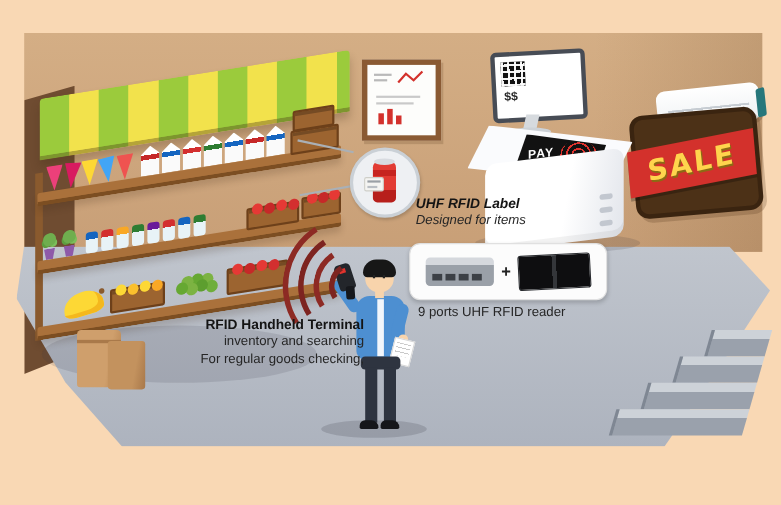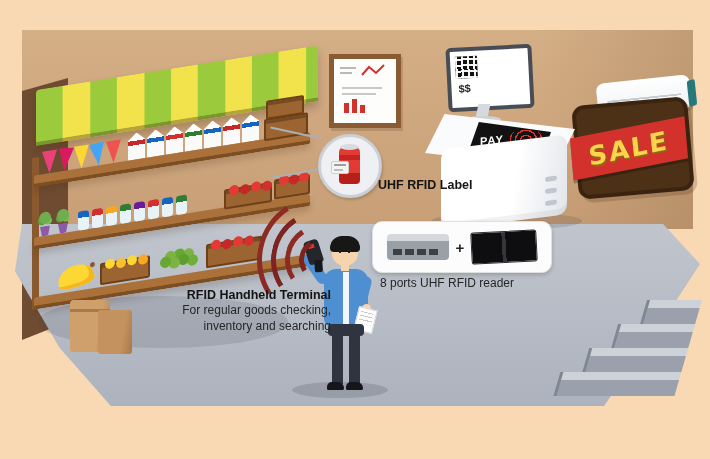--- a/index.html
+++ b/index.html
@@ -176,21 +176,21 @@
         background:#eef0f3;border:3px solid #cad0d6;box-shadow:1px 2px 3px rgba(0,0,0,.18);}
   .can{position:absolute;left:18px;top:10px;width:21px;height:37px;border-radius:5px 5px 4px 4px;
         background:linear-gradient(180deg,#e23b33 0 8px,#c62420 8px 13px,#e23b33 13px 26px,#b71f1b 26px);}
   .can::before{content:"";position:absolute;left:1px;top:-3px;width:19px;height:6px;
         background:#d8dbe0;border-radius:50%;}
   .rfid-chip{position:absolute;left:10px;top:24px;width:16px;height:11px;background:#f4f4f2;
         border:1px solid #cfcfc9;border-radius:2px;}
   .rfid-chip::before{content:"";position:absolute;left:2px;top:2px;right:2px;height:2px;background:#9aa0a6;}
   .rfid-chip::after{content:"";position:absolute;left:2px;bottom:2px;right:5px;height:2px;background:#b9bec4;}
 
-  .uhf-text{position:absolute;left:378px;top:177px;width:160px;line-height:1.3;}
+  .uhf-text{position:absolute;left:378px;top:177px;width:160px;line-height:1.3;font-style:italic;}
   .t-bold{font-weight:bold;font-size:12.5px;color:#141414;}
   .t-reg{font-size:12px;color:#262626;}
 
   .payment-figure{position:absolute;left:372px;top:221px;width:178px;height:50px;background:#fcfcfc;
         border:1px solid #e0e0e0;border-radius:10px;box-shadow:0 2px 4px rgba(0,0,0,.18);
         display:flex;align-items:center;justify-content:center;gap:7px;}
   .reader{width:62px;height:26px;border-radius:4px;position:relative;
         background:linear-gradient(180deg,#d5d8dd 0 7px,#9aa0a8 7px);}
   .reader::after{content:"";position:absolute;left:6px;bottom:5px;width:9px;height:6px;background:#3c4046;
         box-shadow:12px 0 0 #3c4046,24px 0 0 #3c4046,36px 0 0 #3c4046;}
@@ -331,30 +331,31 @@
   <span class="arc a4"></span>
 
   <span class="conn cl1"></span>
   <span class="conn cl2"></span>
   <div class="can-callout">
     <span class="can"></span>
     <span class="rfid-chip"></span>
   </div>
   <div class="uhf-text">
     <div class="t-bold">UHF RFID Label</div>
+    <div class="t-reg">Designed for items</div>
   </div>
 
   <div class="payment-figure">
     <span class="reader"></span>
     <span class="plus">+</span>
     <span class="antenna"></span>
   </div>
   <div class="payment-text">
-    <div class="t-reg">8 ports UHF RFID reader</div>
+    <div class="t-reg">9 ports UHF RFID reader</div>
   </div>
 
   <div class="handheld-text">
     <div class="t-bold">RFID Handheld Terminal</div>
+    <div class="t-reg">inventory and searching</div>
     <div class="t-reg">For regular goods checking,</div>
-    <div class="t-reg">inventory and searching</div>
   </div>
 
 </div>
 
 </body></html>

